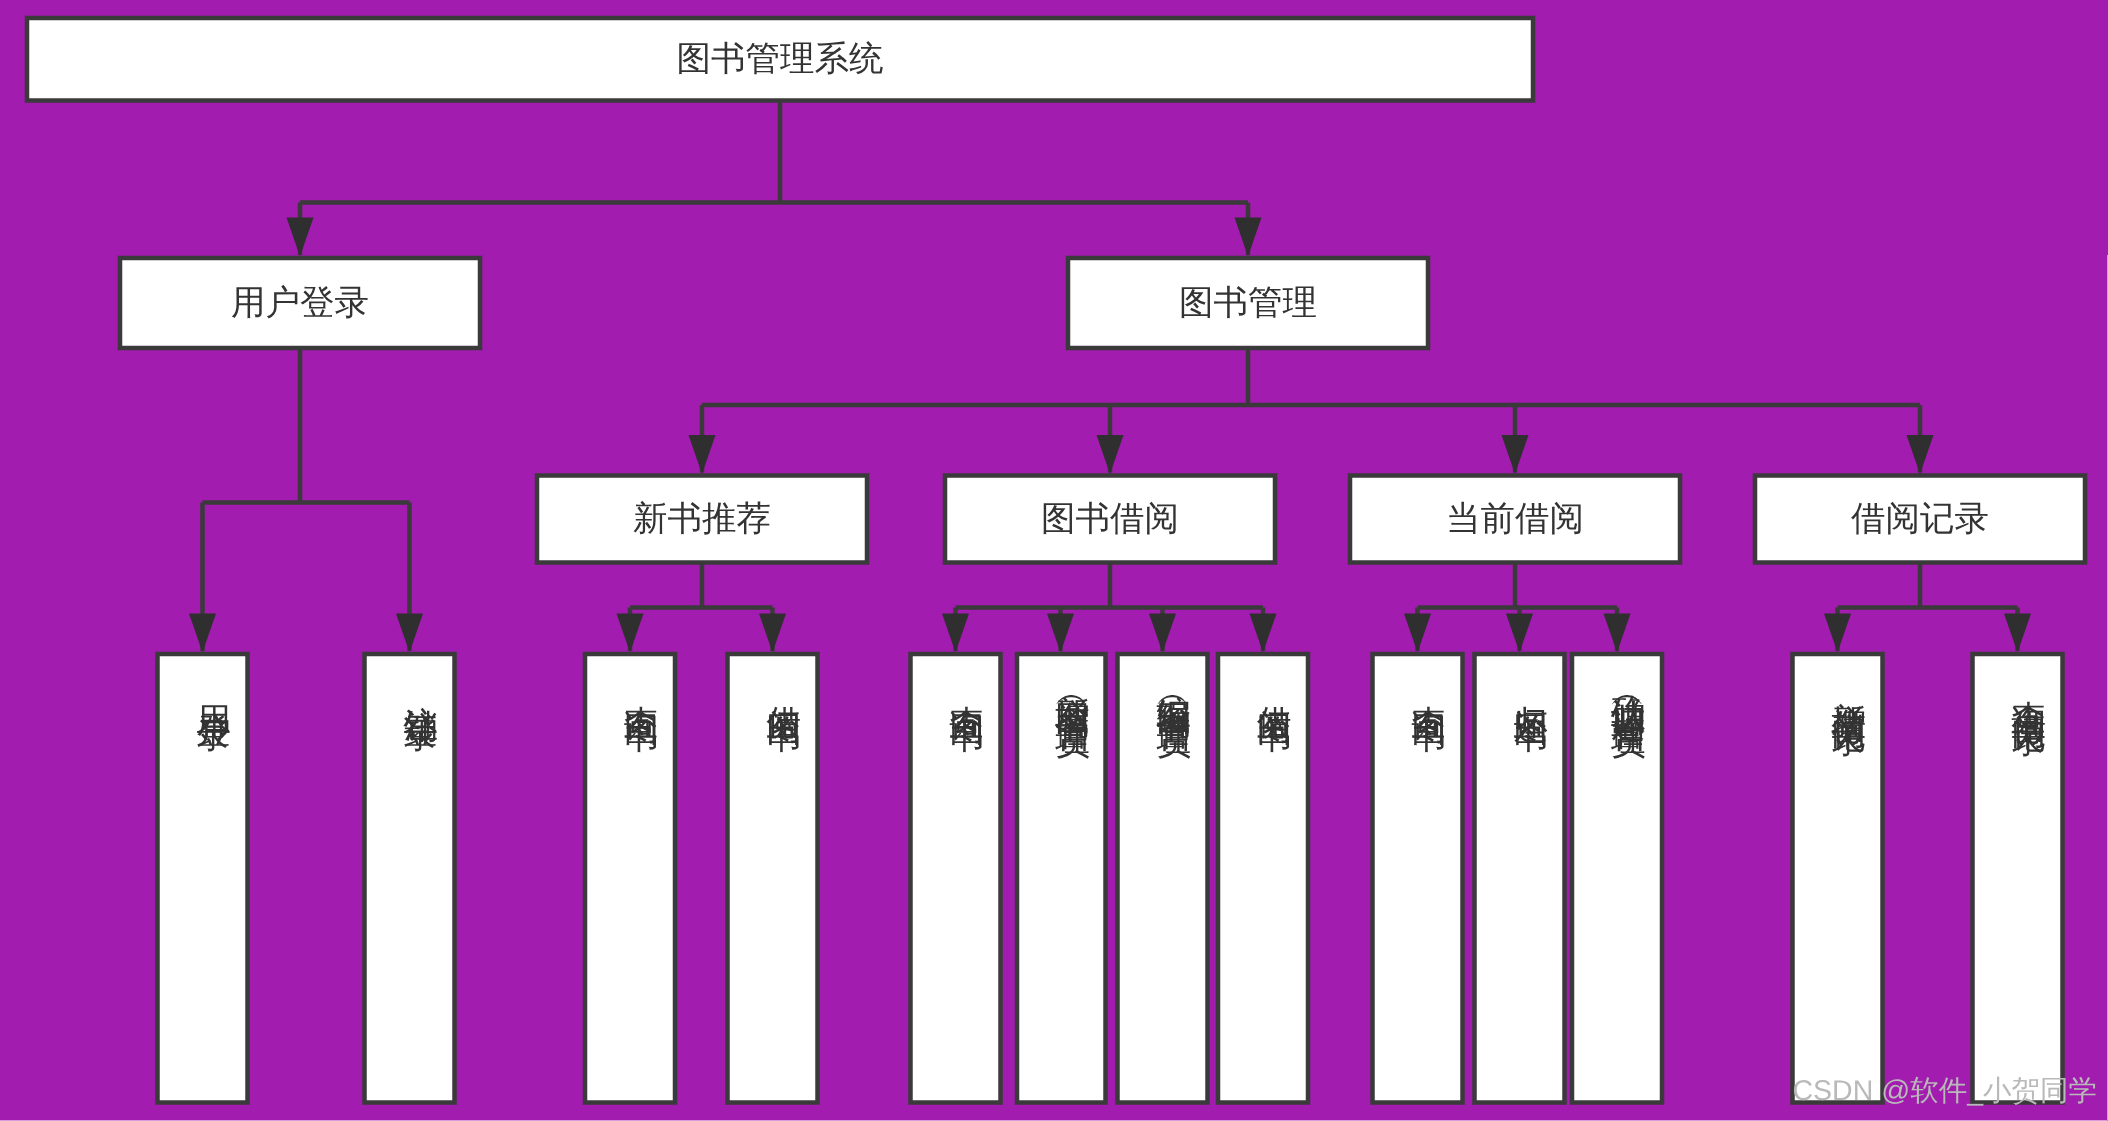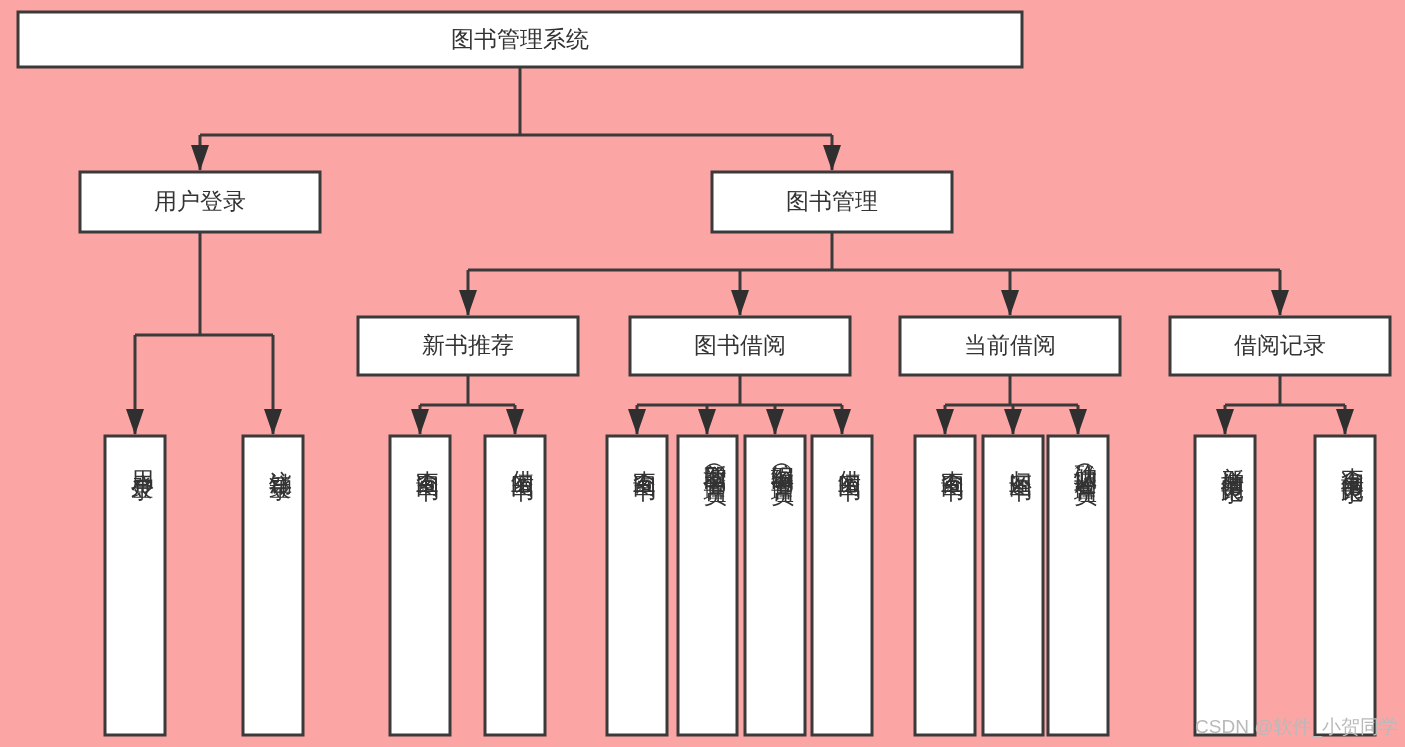--- a/index.html
+++ b/index.html
@@ -8,21 +8,21 @@
     padding: 0;
     background: #ffffff;
   }
   body {
     font-family: "Liberation Sans", "DejaVu Sans", sans-serif;
   }
   #diagram-root {
     position: relative;
     width: 1405px;
     height: 747px;
-    background: #fca5a5;
+    background: #a21caf;
     overflow: hidden;
     text-decoration: underline;
   }
   svg.diagram-canvas {
     position: absolute;
     left: 0;
     top: 0;
     width: 1405px;
     height: 747px;
     display: block;

